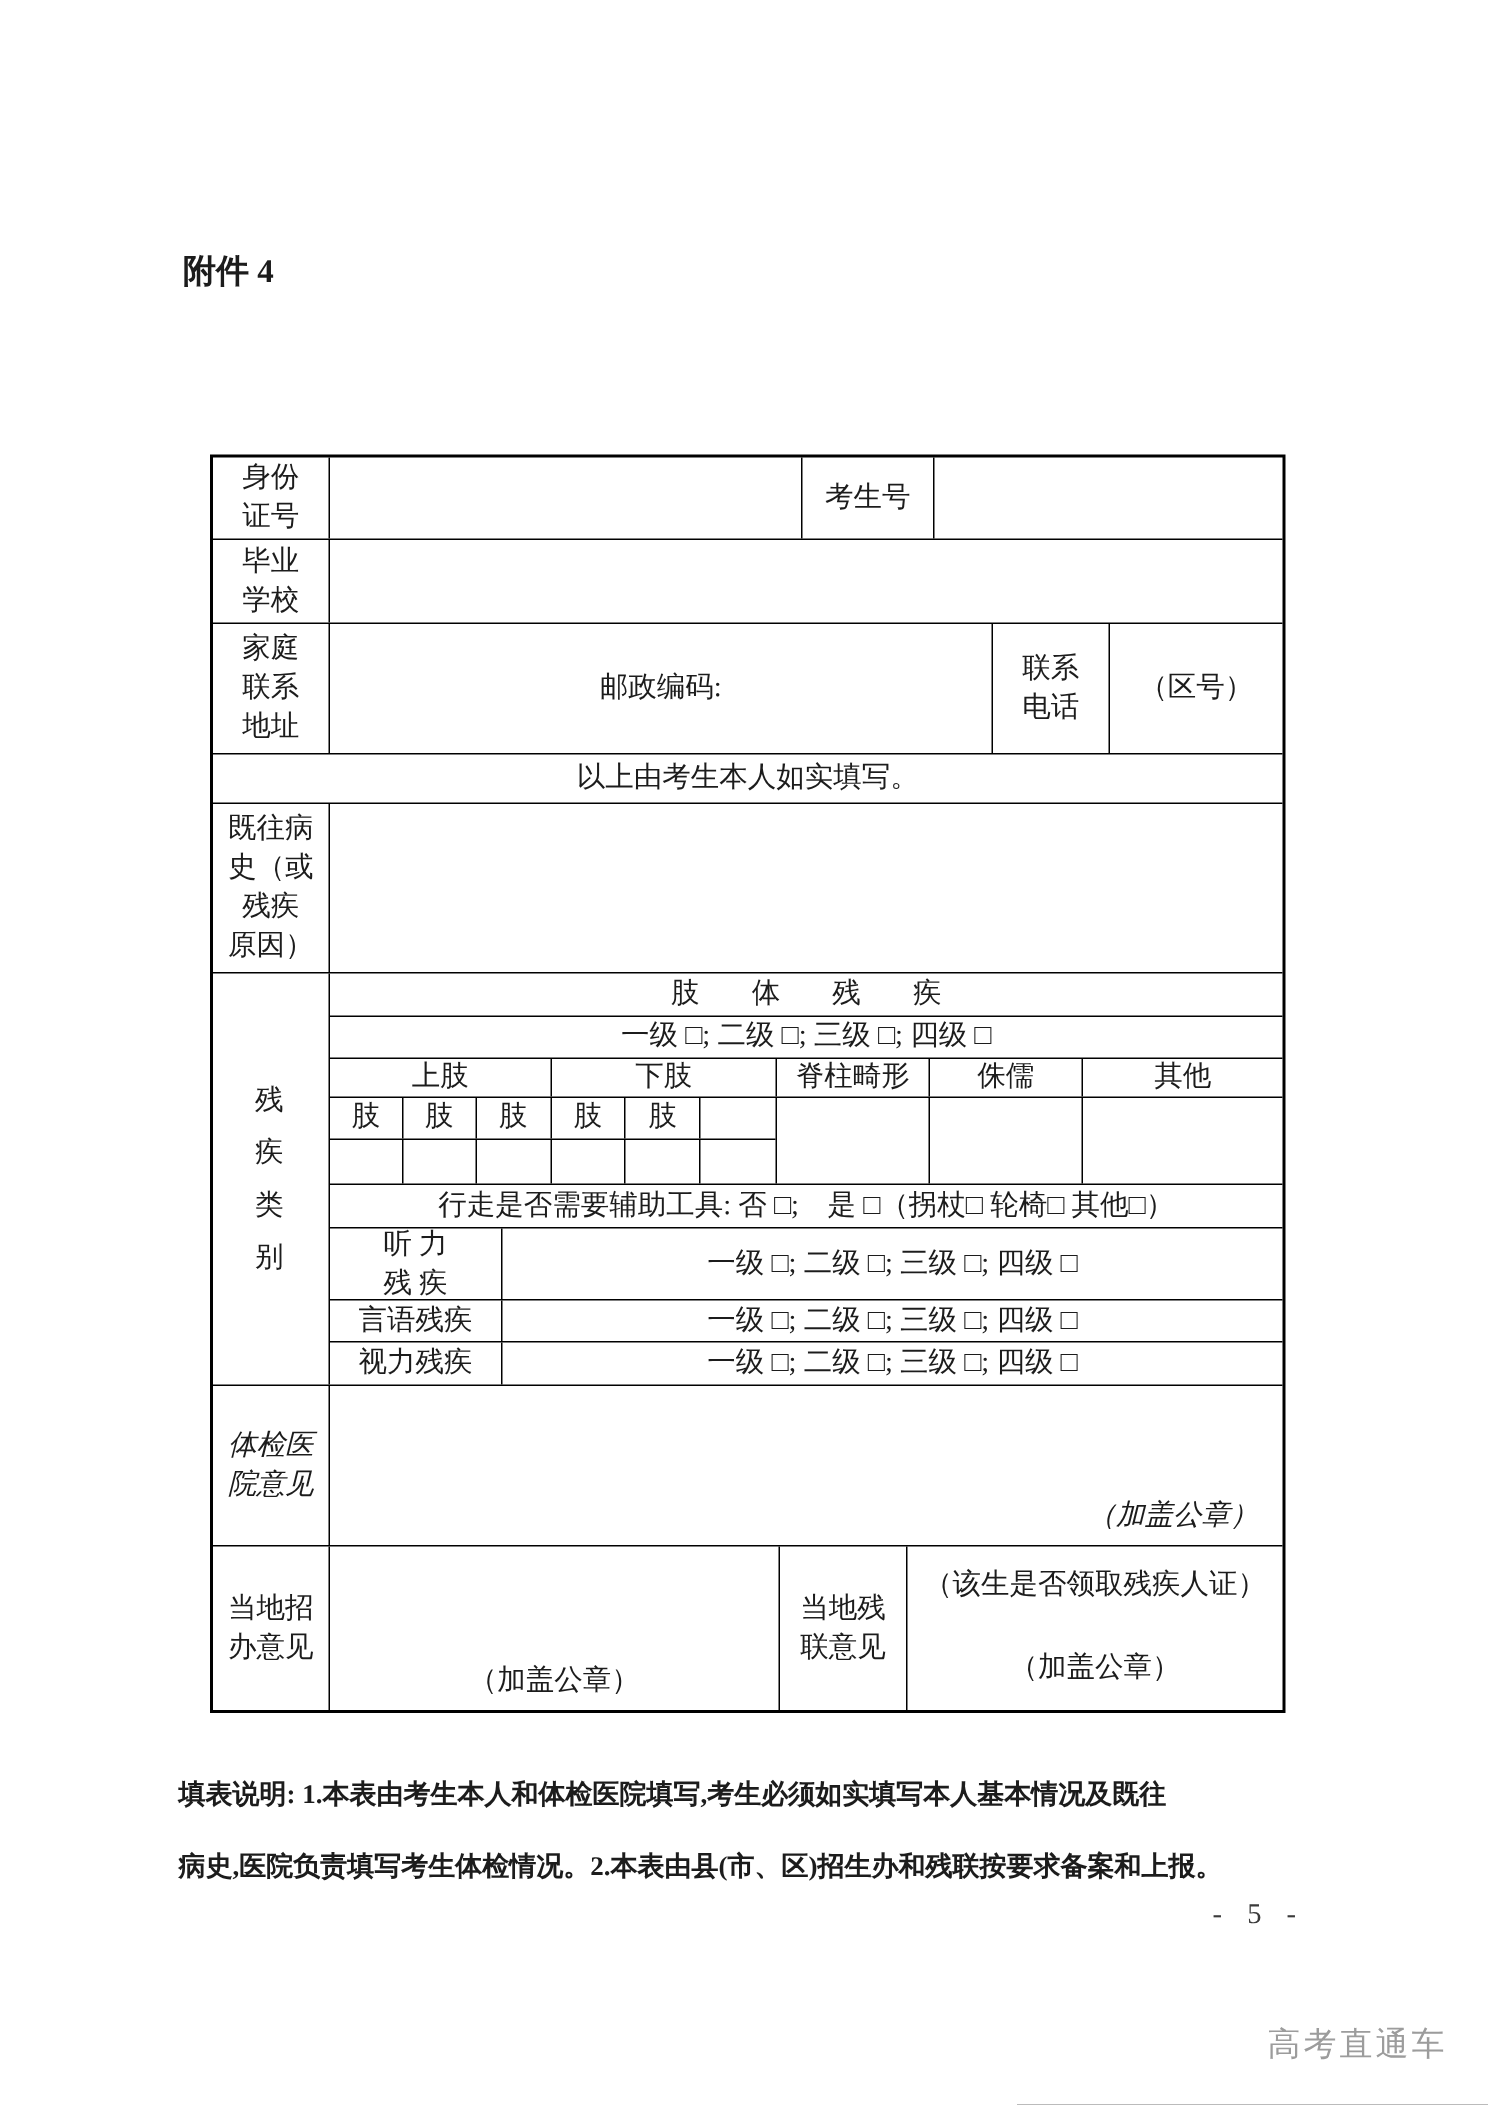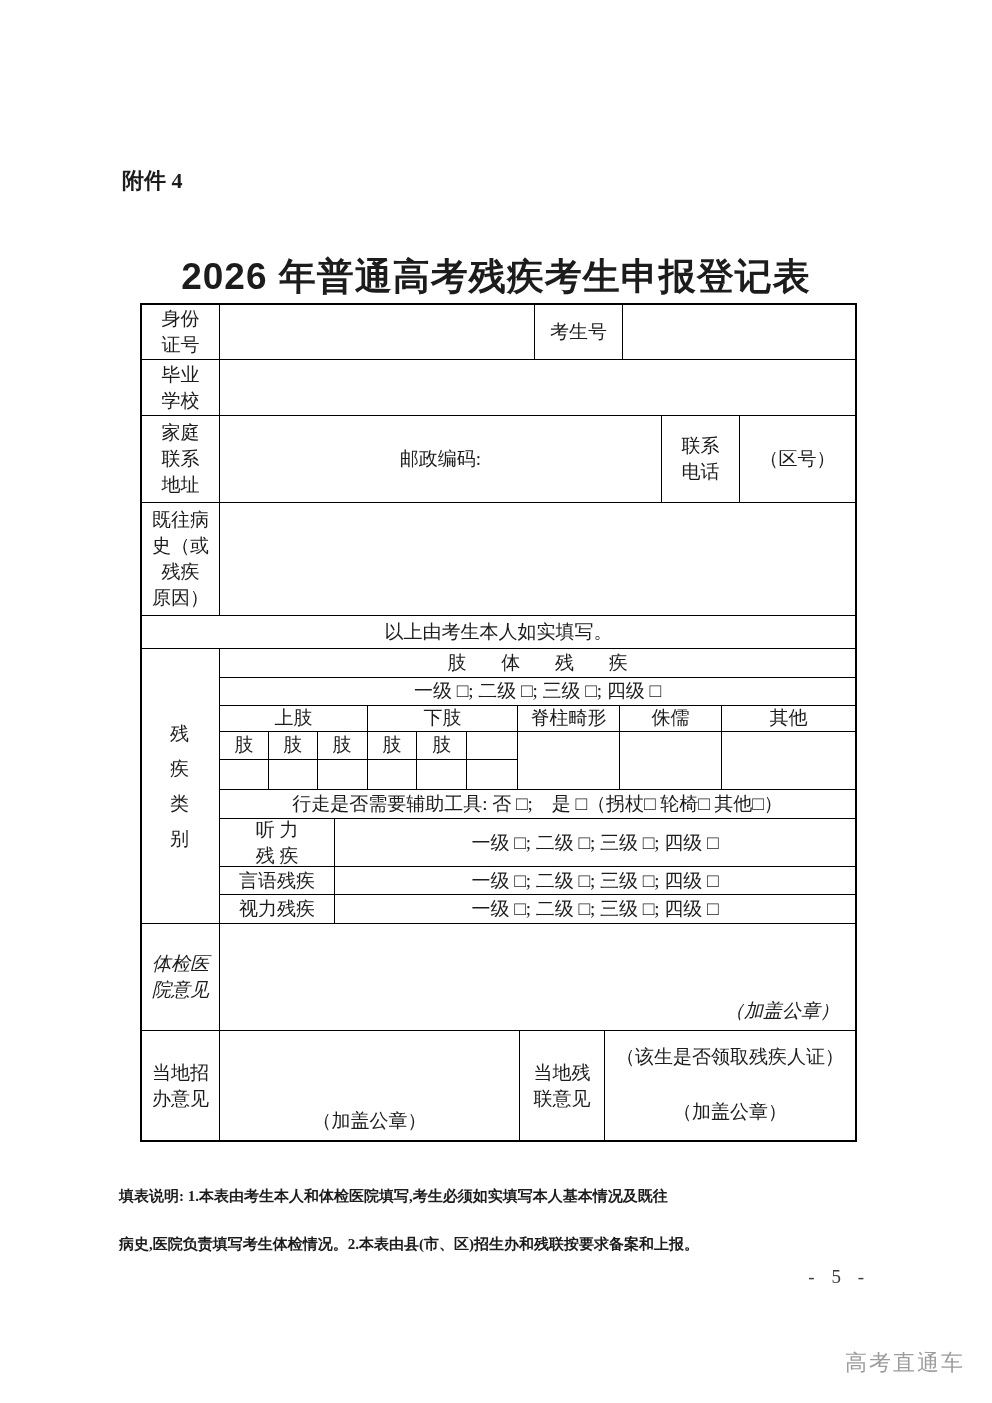--- a/index.html
+++ b/index.html
@@ -19,38 +19,37 @@
      text-align:center;font-size:19px;line-height:26px;}
   .r>.c:last-child{border-right:none;}
   .pl{white-space:pre-line;}
   .vlabel{white-space:pre-line;line-height:35px;letter-spacing:2px;}
   .spaced{letter-spacing:15px;padding-left:15px;}
   .rel{position:relative;}
   .seal-br{position:absolute;right:16px;bottom:6px;}
   .seal-bc{position:absolute;left:0;right:0;bottom:6px;text-align:center;}
   .col-center{flex-direction:column;justify-content:space-between;padding:13px 0 15px 0;}
   .two-line{display:flex;flex-direction:column;justify-content:center;}
-  .note{position:absolute;left:119px;top:1172px;width:764px;font-size:15px;font-weight:bold;
+  .note{position:absolute;left:119px;top:1172px;width:764px;font-size:18px;font-weight:bold;
         line-height:48px;text-align:justify;}
   .pageno{position:absolute;top:1266px;right:122px;font-size:19px;color:#3a3a3a;letter-spacing:6px;}
   .watermark{position:absolute;top:1348px;right:27px;font-size:22px;color:#9c9c9c;letter-spacing:2px;}
 </style>
 </head>
 <body>
 
 <div class="page">
 
   <div class="attachment">附件 4</div>
-  <div class="title">2026 年普通高考残疾考生申报登记表</div>
 
   <div class="form">
 
 
     <div class="r" style="height:54px;">
-      <div class="c pl" style="width:78px;">身份
+      <div class="c pl" style="width:78px;font-family:Liberation Mono, monospace;">身份
 证号</div>
       <div class="c" style="width:315px;"></div>
       <div class="c" style="width:88px;">考生号</div>
       <div class="c" style="width:232px;"></div>
     </div>
 
     <div class="r" style="height:56px;">
       <div class="c pl" style="width:78px;">毕业
 学校</div>
       <div class="c" style="width:635px;"></div>
@@ -61,30 +60,30 @@
 联系
 地址</div>
       <div class="c" style="width:442px;flex-direction:column;justify-content:space-around;padding:6px 0;">
         <div>邮政编码:</div>
       </div>
       <div class="c pl" style="width:78px;">联系
 电话</div>
       <div class="c" style="width:115px;">（区号）</div>
     </div>
 
+    <div class="r" style="height:33px;">
+      <div class="c" style="width:713px;">以上由考生本人如实填写。</div>
+    </div>
+
     <div class="r" style="height:113px;">
       <div class="c pl" style="width:78px;">既往病
 史（或
 残疾
 原因）</div>
       <div class="c" style="width:635px;"></div>
-    </div>
-
-    <div class="r" style="height:33px;">
-      <div class="c" style="width:713px;">以上由考生本人如实填写。</div>
     </div>
 
     <div class="r" style="height:275px;">
       <div class="c vlabel" style="width:78px;">残
 疾
 类
 别</div>
       <div class="stack">
 
         <div class="r" style="height:28px;">

